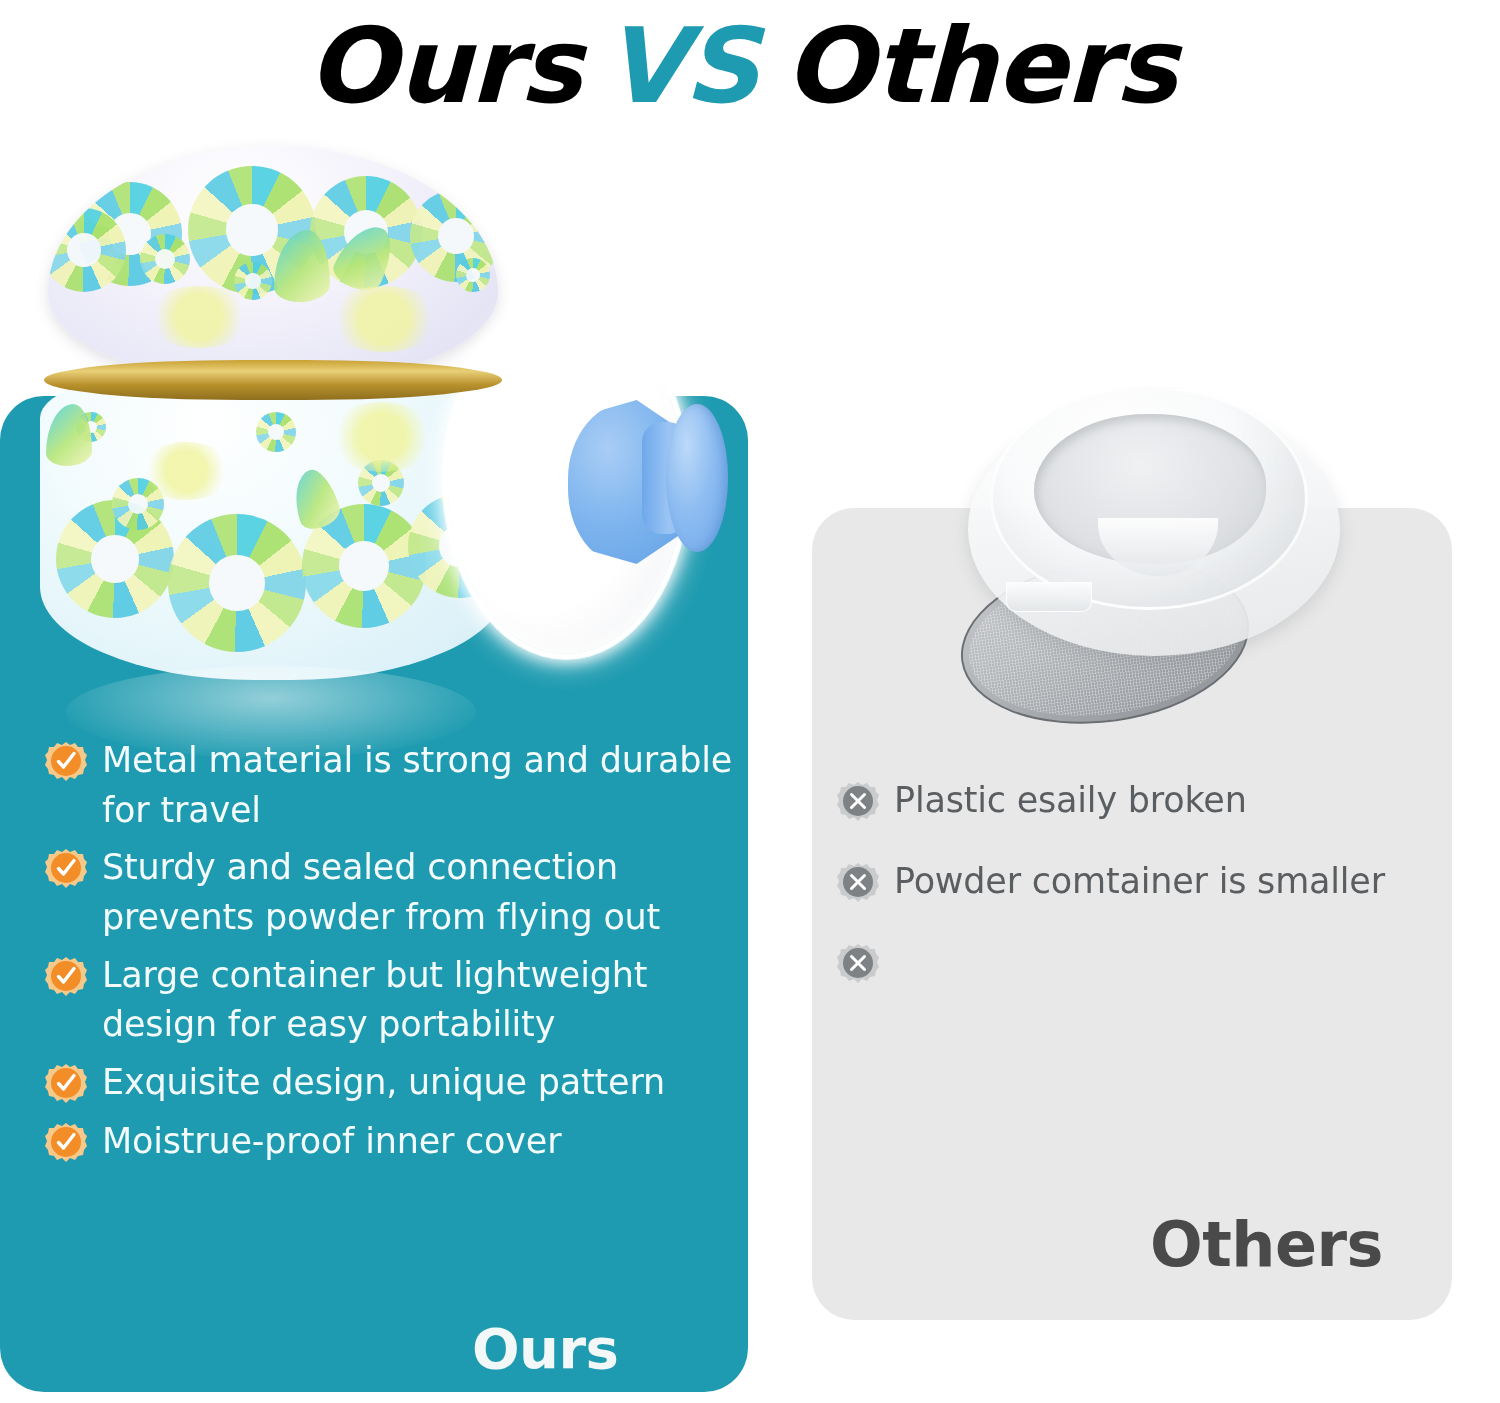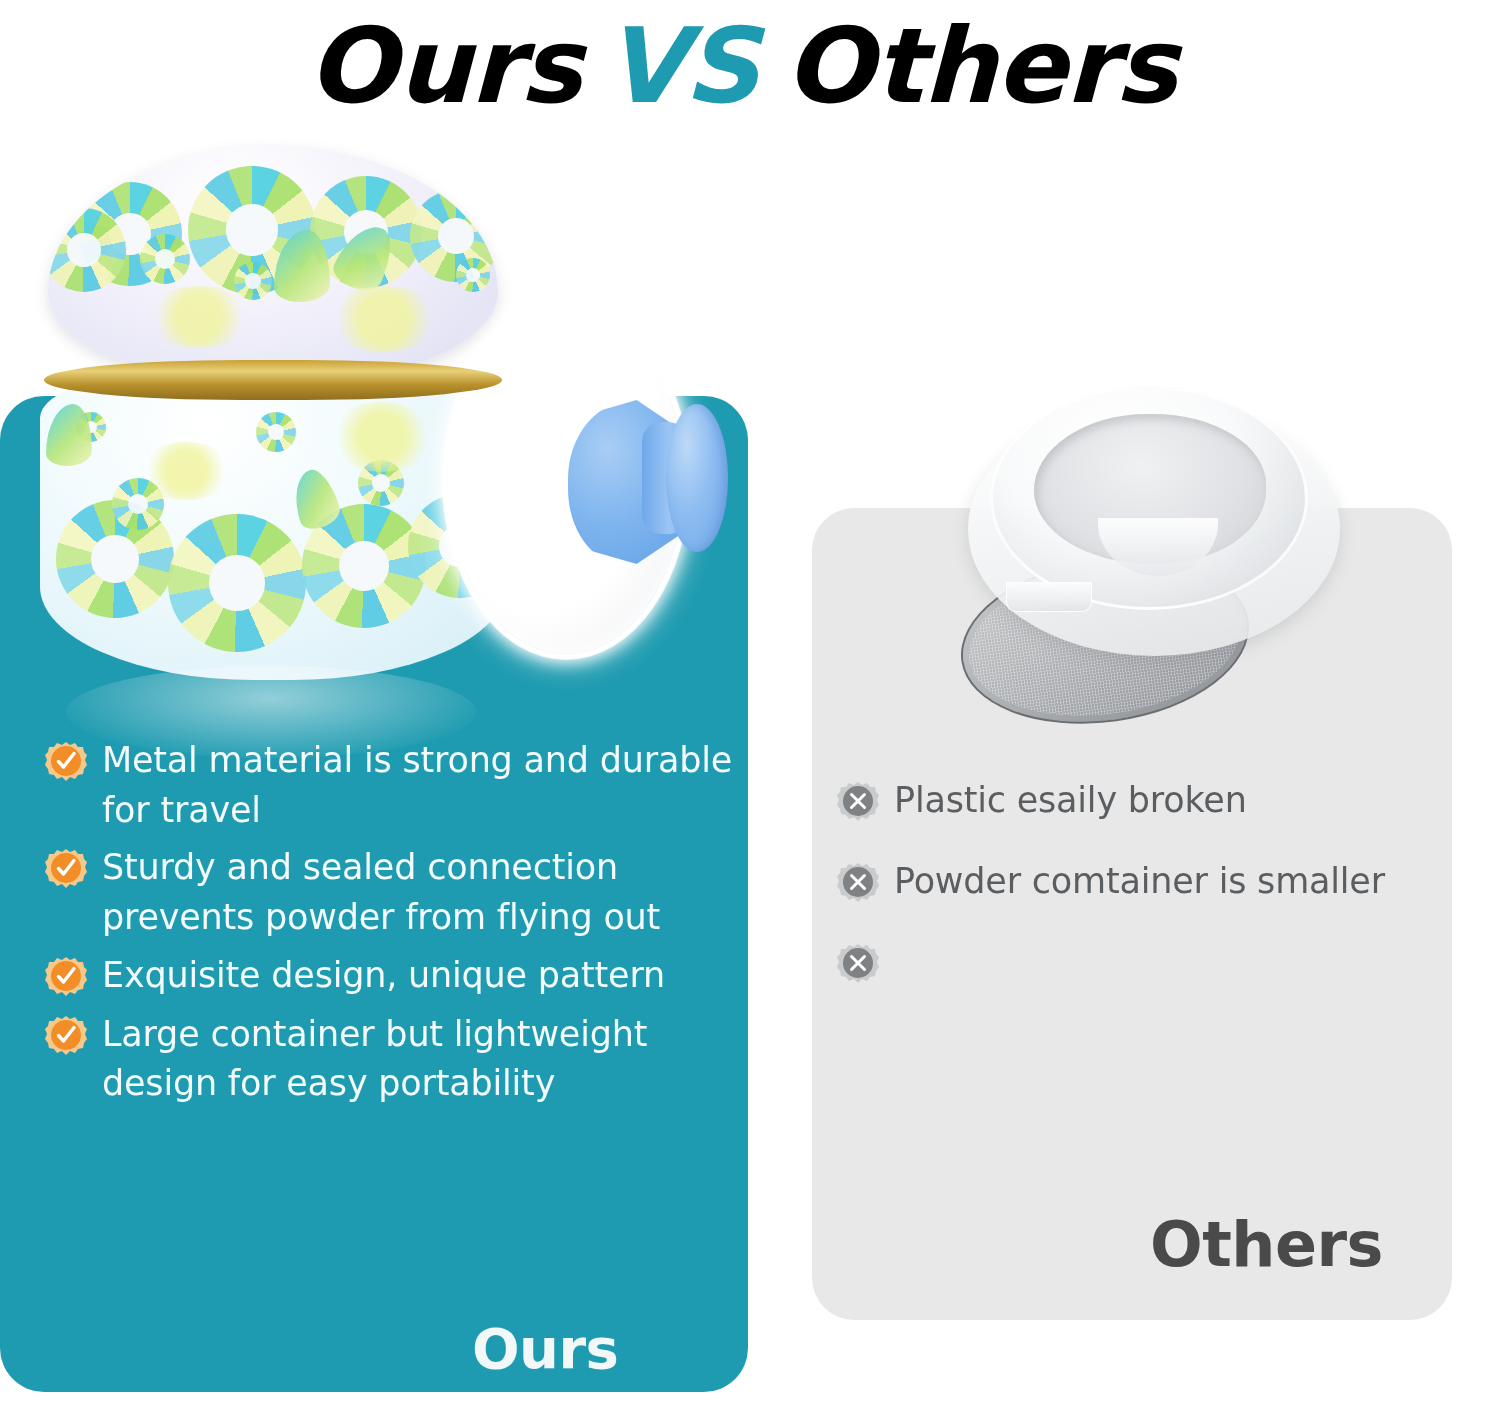--- a/index.html
+++ b/index.html
@@ -422,34 +422,44 @@
   </div>
 
   <div class="feat-row">
     <span class="badge">
       <svg viewBox="0 0 44 46">
         <path d="M22 1 L26 4 L31 2 L34 6 L39 6 L40 11 L43 14 L41 19 L43 24 L40 28 L39 33 L34 34 L31 38 L26 36 L22 40 L18 36 L13 38 L10 34 L5 33 L4 28 L1 24 L3 19 L1 14 L4 11 L5 6 L10 6 L13 2 L18 4 Z" fill="#F6C98A"></path>
         <circle cx="22" cy="20" r="15" fill="#F28D28"></circle>
         <path d="M14.5 20.5 L19.5 26 L30 12.5" stroke="#ffffff" stroke-width="3.4" fill="none" stroke-linecap="round" stroke-linejoin="round"></path>
       </svg>
     </span>
-    <span class="feat-text">Exquisite design, unique pattern</span>
+    <span class="feat-text">Large container but lightweight design for easy portability</span>
   </div>
 
   <div class="feat-row">
     <span class="badge">
       <svg viewBox="0 0 44 46">
         <path d="M22 1 L26 4 L31 2 L34 6 L39 6 L40 11 L43 14 L41 19 L43 24 L40 28 L39 33 L34 34 L31 38 L26 36 L22 40 L18 36 L13 38 L10 34 L5 33 L4 28 L1 24 L3 19 L1 14 L4 11 L5 6 L10 6 L13 2 L18 4 Z" fill="#F6C98A"></path>
         <circle cx="22" cy="20" r="15" fill="#F28D28"></circle>
         <path d="M14.5 20.5 L19.5 26 L30 12.5" stroke="#ffffff" stroke-width="3.4" fill="none" stroke-linecap="round" stroke-linejoin="round"></path>
       </svg>
     </span>
-    <span class="feat-text">Large container but lightweight design for easy portability</span>
-  </div>
-
+    <span class="feat-text">Exquisite design, unique pattern</span>
+  </div>
+
+  <div class="feat-row">
+    <span class="badge">
+      <svg viewBox="0 0 44 46">
+        <path d="M22 1 L26 4 L31 2 L34 6 L39 6 L40 11 L43 14 L41 19 L43 24 L40 28 L39 33 L34 34 L31 38 L26 36 L22 40 L18 36 L13 38 L10 34 L5 33 L4 28 L1 24 L3 19 L1 14 L4 11 L5 6 L10 6 L13 2 L18 4 Z" fill="#F6C98A"></path>
+        <circle cx="22" cy="20" r="15" fill="#F28D28"></circle>
+        <path d="M14.5 20.5 L19.5 26 L30 12.5" stroke="#ffffff" stroke-width="3.4" fill="none" stroke-linecap="round" stroke-linejoin="round"></path>
+      </svg>
+    </span>
+    <span class="feat-text">Moistrue-proof inner cover</span>
+  </div>
 </div>
 
 <div class="label-ours">Ours</div>
 
 <div class="panel-others"></div>
 
 <div class="plastic-wrap">
   <div class="mesh-disc"></div>
   <div class="plastic-rim"></div>
   <div class="plastic-dome"></div>

